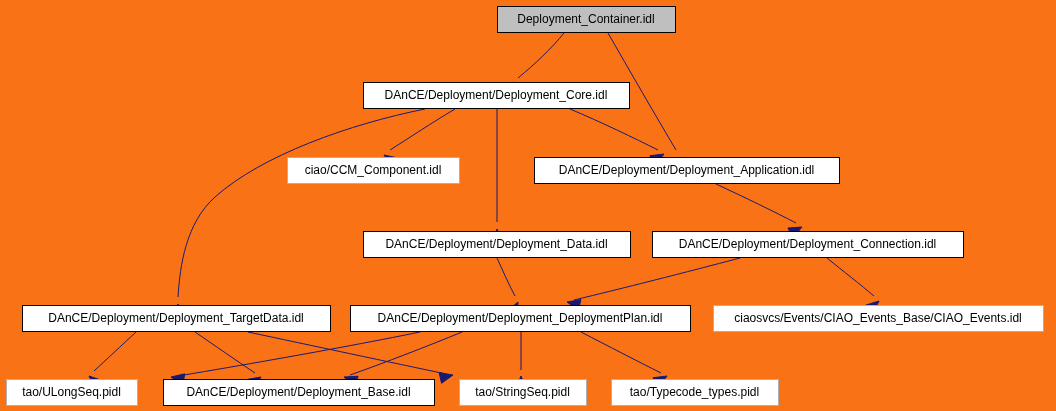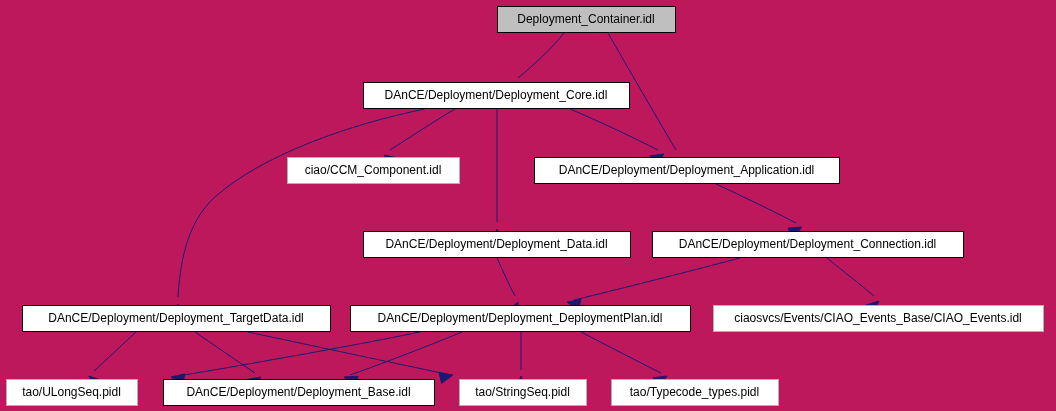--- a/index.html
+++ b/index.html
@@ -7,21 +7,21 @@
     padding: 0;
     background: #ffffff;
   }
   body {
     font-family: "Liberation Sans", sans-serif;
   }
   #graph-root {
     position: relative;
     width: 1056px;
     height: 411px;
-    background: #be185d;
+    background: #f97316;
     overflow: hidden;
   }
   svg#graph-svg {
     position: absolute;
     left: 0;
     top: 0;
     width: 1056px;
     height: 411px;
   }
   .node-rect {

